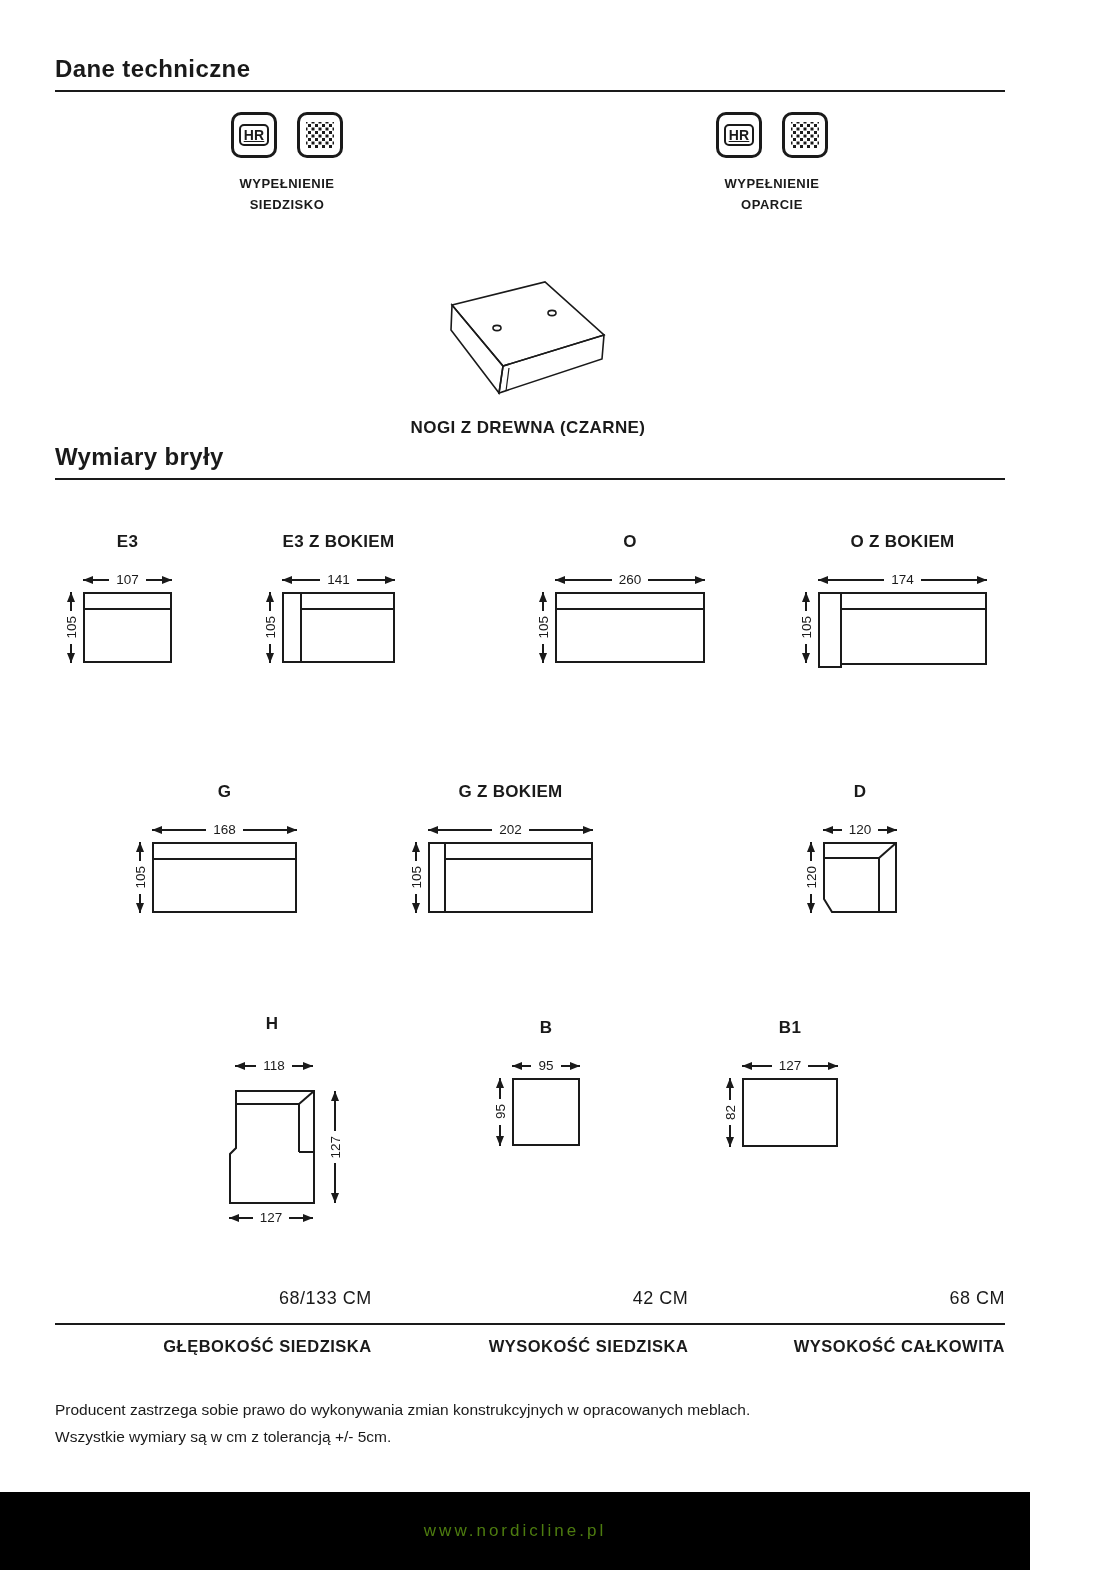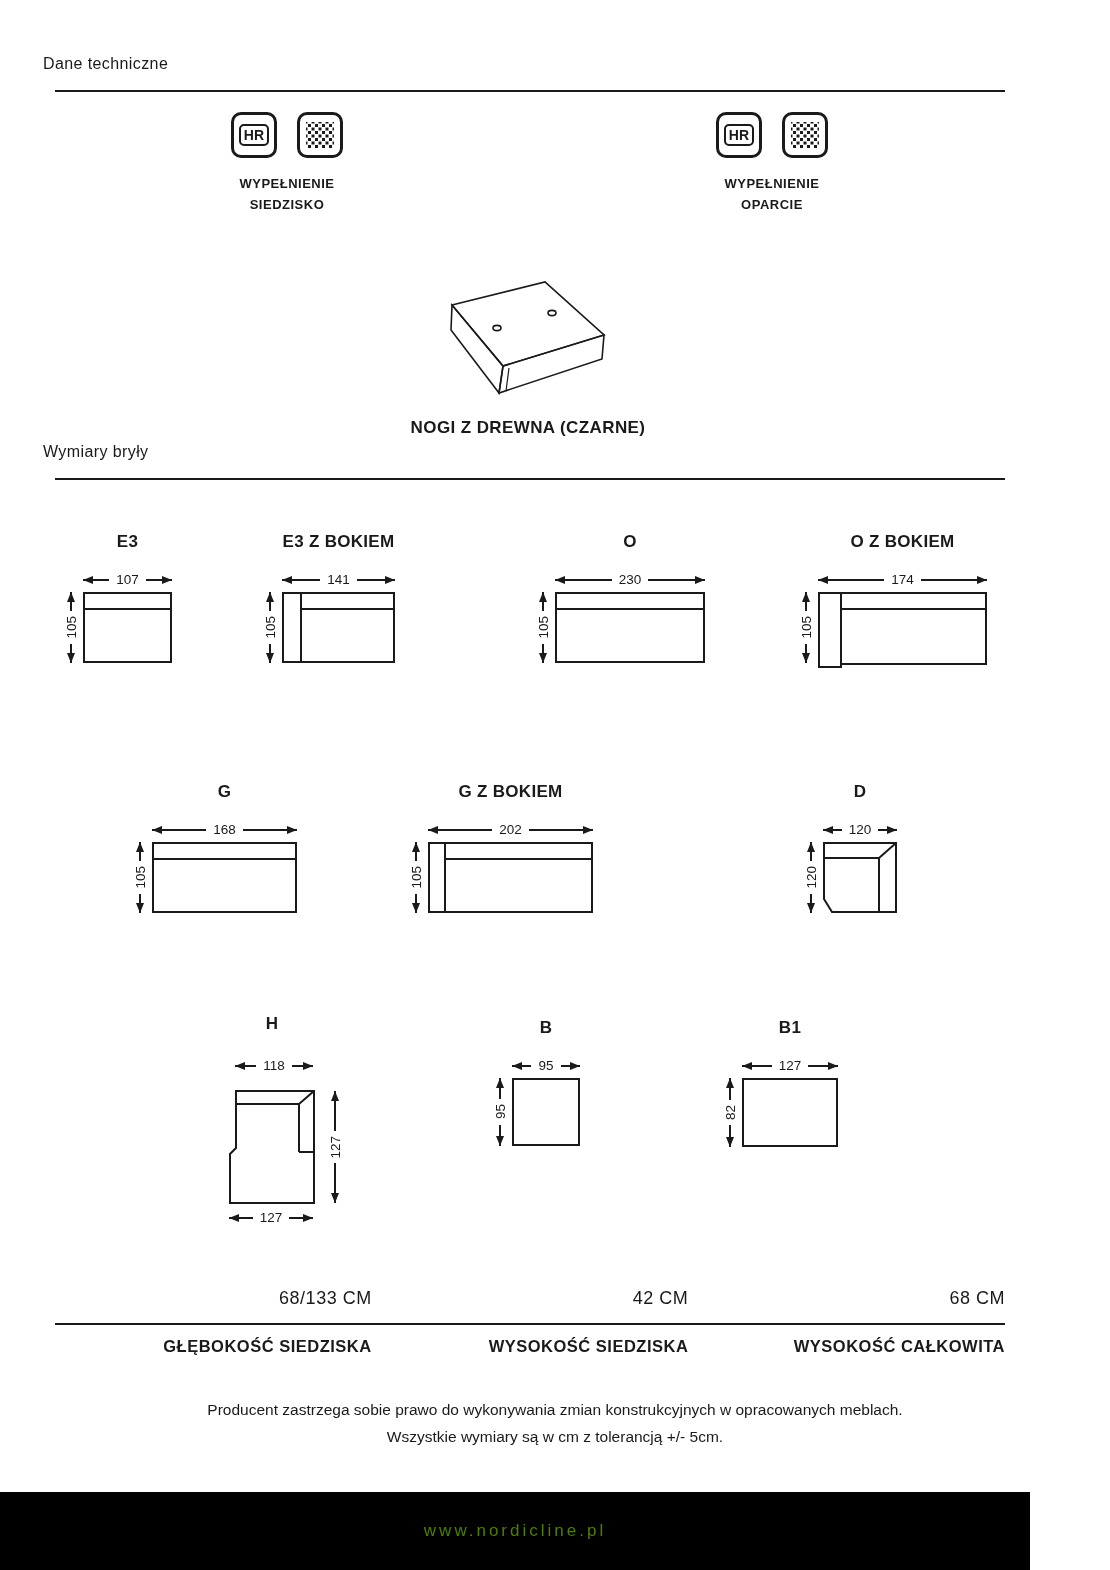--- a/index.html
+++ b/index.html
@@ -1,34 +1,34 @@
 <!DOCTYPE html>
 <html><head>
 <meta charset="utf-8">
 <style>
   html,body { margin:0; padding:0; background:#ffffff; }
   .page {
     position:relative; width:1110px; height:1570px; background:#ffffff;
     font-family:"Liberation Sans", sans-serif; color:#1a1a1a; overflow:hidden;
   }
   .sect-title {
-    position:absolute; left:43px; font-size:16px; font-weight:normal; letter-spacing:.4px;
+    position:absolute; left:55px; font-size:24px; font-weight:bold; letter-spacing:.4px;
   }
   .rule { position:absolute; left:55px; width:950px; height:2px; background:#1a1a1a; }
 
   
   .icon-group { position:absolute; width:300px; text-align:center; }
   .icon-row { display:flex; justify-content:center; gap:20px; }
   .sq-icon {
     width:40px; height:40px; border:3px solid #1a1a1a; border-radius:10px;
     display:flex; align-items:center; justify-content:center; background:#fff;
   }
   .hr-inner {
     border:2.5px solid #1a1a1a; border-radius:5px; padding:0 3px;
-    font-weight:bold; font-size:14px; line-height:18px; letter-spacing:.2px;
+    font-weight:bold; font-size:14px; line-height:18px; letter-spacing:.2px;text-decoration:underline;
   }
   .dots-inner {
     width:28px; height:26px;
     background-image:
       radial-gradient(circle, #1a1a1a 1.7px, transparent 2px),
       radial-gradient(circle, #1a1a1a 1.7px, transparent 2px);
     background-size:7px 7px; background-position:0 0, 3.5px 3.5px;
   }
   .icon-label { margin-top:15px; font-weight:bold; font-size:13px; line-height:21px; letter-spacing:.5px; }
 
@@ -71,21 +71,21 @@
   .mbody { display:flex; align-items:flex-start; }
   .sh { stroke:#1a1a1a; stroke-width:2; fill:none; stroke-linejoin:miter; }
 
   
   .summary { position:absolute; left:55px; top:1288px; width:950px; }
   .sum-row { display:grid; grid-template-columns:1fr 1fr 1fr; text-align:right; }
   .sum-val { font-size:18px; letter-spacing:.5px; }
   .sum-rule { height:2px; background:#1a1a1a; margin:14px 0 12px 0; }
   .sum-label { font-weight:bold; font-size:16.5px; letter-spacing:.5px; }
 
-  .disclaimer { position:absolute; left:55px; top:1396px; width:1000px; text-align:center; font-size:15.5px; line-height:27px; }
+  .disclaimer { position:absolute; left:55px; top:1396px; width:1000px; text-align:left; font-size:15.5px; line-height:27px; }
 
   .footer-bar {
     position:absolute; left:0; top:1492px; width:1030px; height:78px; background:#000000;
     display:flex; align-items:center; justify-content:center;
   }
   .footer-url { color:#4d7c0f; font-size:17px; letter-spacing:3px;text-align:right; }
 </style>
 </head>
 <body>
 
@@ -175,21 +175,21 @@
         <line class="sh" x1="19" y1="1" x2="19" y2="70"></line>
         <line class="sh" x1="19" y1="17" x2="112" y2="17"></line>
       </svg>
     </div>
   </div>
 
   <div class="module" style="left:531px; top:533px;">
     <div class="mtitle" style="margin-left:24px; width:150px; margin-bottom:22px;">O</div>
     <div class="dimh" style="margin-left:24px; width:150px; margin-bottom:5px;">
       <span class="ln l"></span>
-      <span class="val">230</span>
+      <span class="val">260</span>
       <span class="ln r"></span>
     </div>
     <div class="mbody">
       <div class="dimv" style="height:71px;">
         <span class="ln t"></span>
         <span class="val">105</span>
         <span class="ln b"></span>
       </div>
       <svg width="150" height="71" viewBox="0 0 150 71">
         <rect class="sh" x="1" y="1" width="148" height="69"></rect>

